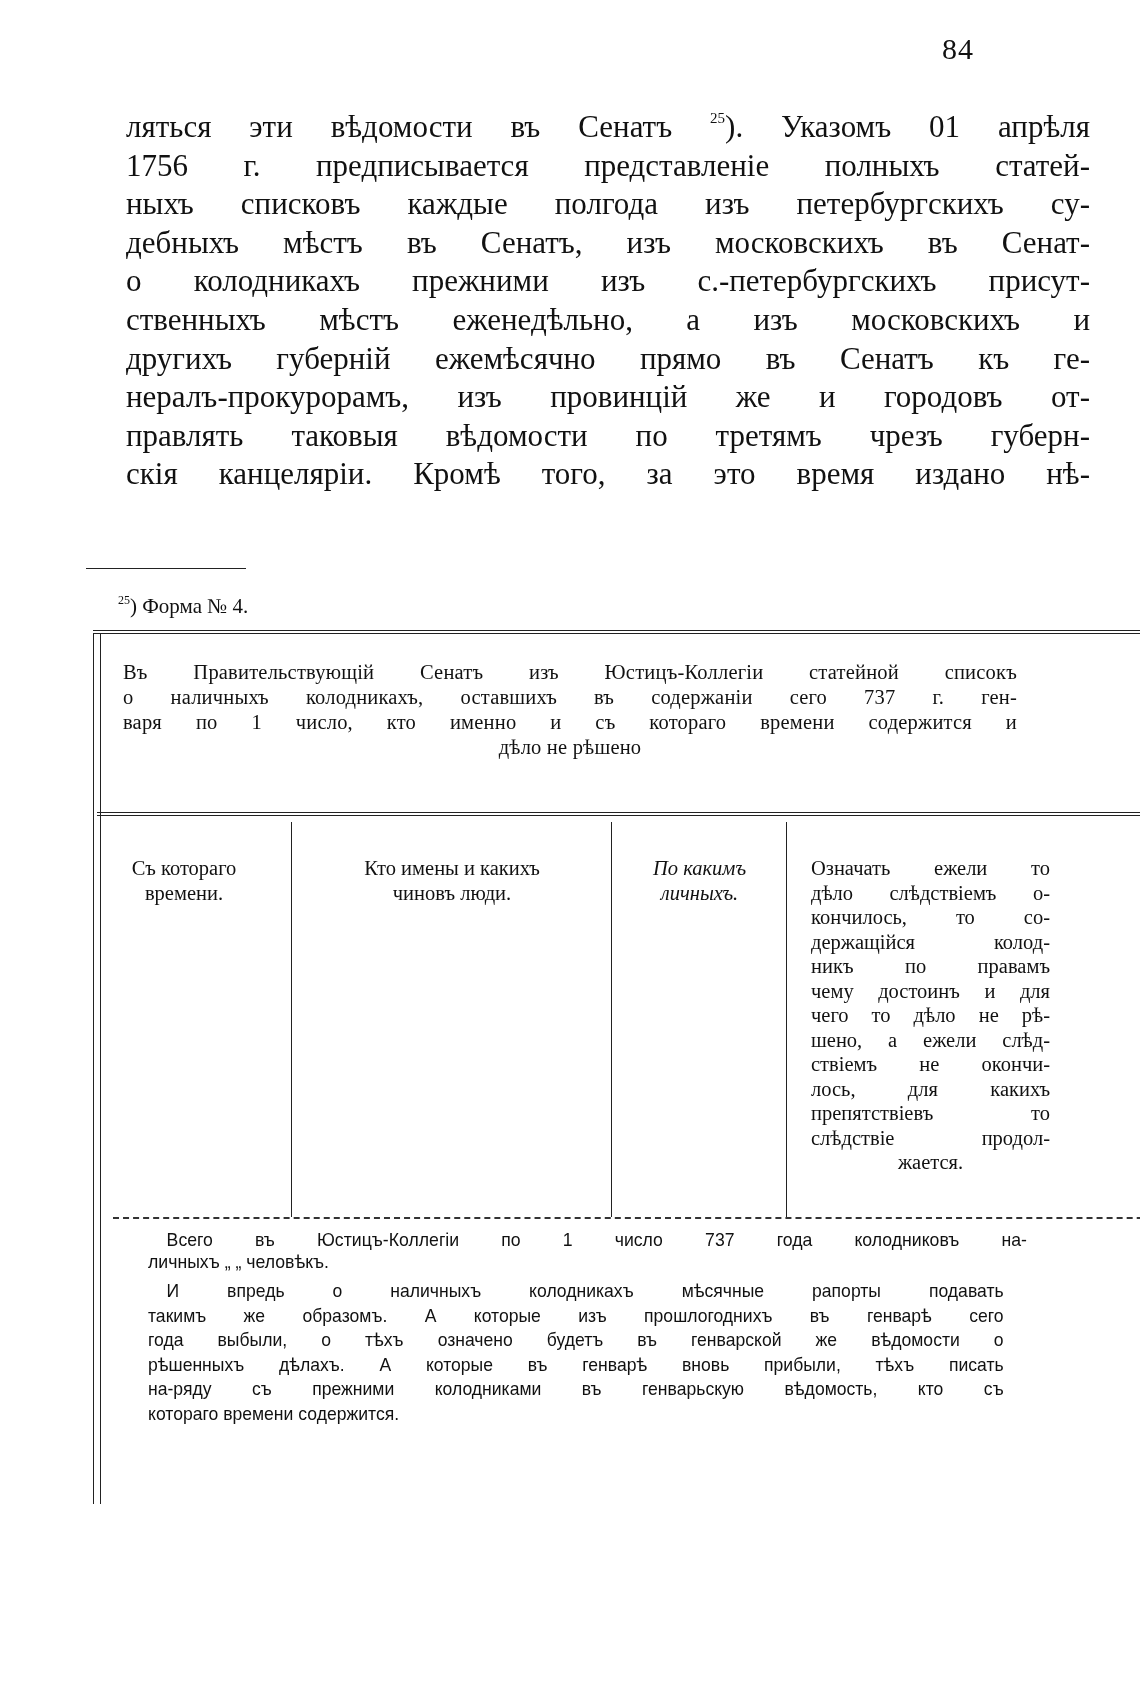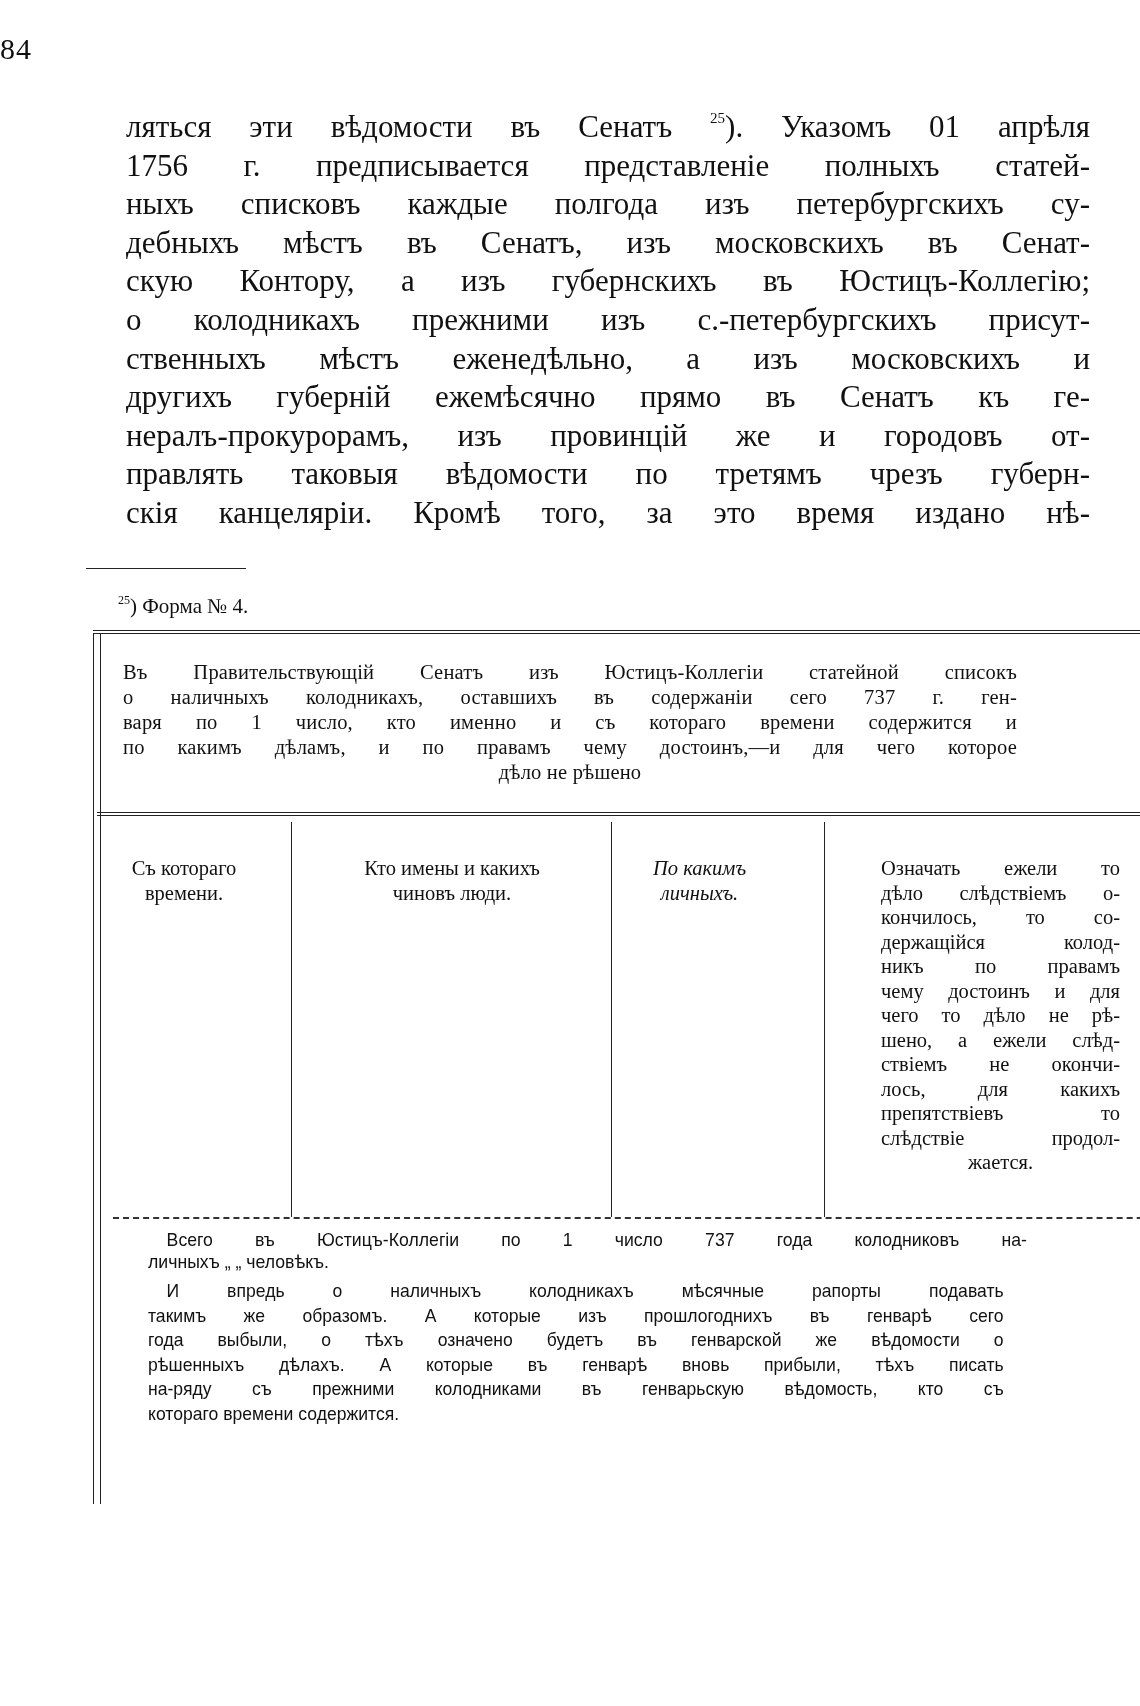--- a/index.html
+++ b/index.html
@@ -3,21 +3,21 @@
   <meta charset="utf-8">
   <style>
     html, body { margin: 0; padding: 0; background: #ffffff; }
     body {
       width: 1140px; height: 1706px; position: relative; overflow: hidden;
       color: #111111;
       font-family: "Liberation Serif", "DejaVu Serif", serif;
     }
     .page-number {
       position: absolute; left: 0; width: 974px; top: 32px;
-      text-align: left; font-size: 30px; letter-spacing: 1px;
+      text-align: right; font-size: 30px; letter-spacing: 1px;
     }
     .body-text {
       position: absolute; left: 94px; width: 964px; top: 108px;
       font-size: 31px; line-height: 38.6px; margin-left: 32px;
     }
     .body-text .line {
       display: block; white-space: nowrap;
       text-align: justify; text-align-last: justify;
     }
     .body-text .line.last { text-align-last: justify; }
@@ -61,21 +61,21 @@
     }
     .col {
       position: absolute; top: 0; bottom: 0;
       font-size: 20.5px; line-height: 24.5px;
     }
     .col + .col { border-left: 1.5px solid #222; margin-left: 22px; }
     .col .head { padding-top: 34px; text-align: center; }
     .col-1 { left: 0; width: 170px; }
     .col-2 { left: 170px; width: 320px; }
     .col-3 { left: 490px; width: 175px; font-style: italic; }
-    .col-4 { left: 703px; width: 275px; padding-left: 32px; }
+    .col-4 { left: 665px; width: 275px; }
     .col-4 .head { padding: 34px 12px 0 24px; text-align: justify; text-align-last: auto; }
     .col-4 .hl { display: block; text-align: justify; text-align-last: justify; white-space: nowrap; }
     .col-4 .hl.center { text-align-last: center; }
 
     .cols-rule {
       position: absolute; left: 20px; right: 10px; top: 583px;
       border-top: 2px dashed #333;
     }
 
     .totals {
@@ -98,21 +98,20 @@
 </head>
 <body>
 
 <div class="page-number">84</div>
 
 <div class="body-text">
   <span class="line"><span>ляться эти вѣдомости въ Сенатъ</span> <sup class="fn-ref">25</sup><span>). Указомъ 01 апрѣля</span></span>
   <span class="line">1756 г. предписывается представленіе полныхъ статей-</span>
   <span class="line">ныхъ списковъ каждые полгода изъ петербургскихъ су-</span>
   <span class="line">дебныхъ мѣстъ въ Сенатъ, изъ московскихъ въ Сенат-</span>
-  <span class="line">скую Контору, а изъ губернскихъ въ Юстицъ-Коллегію;</span>
   <span class="line">о колодникахъ прежними изъ с.-петербургскихъ присут-</span>
   <span class="line">ственныхъ мѣстъ еженедѣльно, а изъ московскихъ и</span>
   <span class="line">другихъ губерній ежемѣсячно прямо въ Сенатъ къ ге-</span>
   <span class="line">нералъ-прокурорамъ, изъ провинцій же и городовъ от-</span>
   <span class="line">правлять таковыя вѣдомости по третямъ чрезъ губерн-</span>
   <span class="line last">скія канцеляріи. Кромѣ того, за это время издано нѣ-</span>
 </div>
 
 <div class="fn-rule"></div>
 
@@ -121,21 +120,20 @@
 </div>
 
 <div class="form-frame">
   <div class="frame-left"></div>
   <div class="frame-right"></div>
 
   <div class="form-title">
     <span class="tl">Въ Правительствующій Сенатъ изъ Юстицъ-Коллегіи статейной списокъ</span>
     <span class="tl">о наличныхъ колодникахъ, оставшихъ въ содержаніи сего 737 г. ген-</span>
     <span class="tl">варя по 1 число, кто именно и съ котораго времени содержится и</span>
-    <span class="tl">по какимъ дѣламъ, и по правамъ чему достоинъ,—и для чего которое</span>
     <span class="tl center">дѣло не рѣшено</span>
   </div>
 
   <div class="header-rule"></div>
 
   <div class="cols">
     <div class="col col-1">
       <div class="head">
         <div>Съ котораго</div>
         <div>времени.</div>

